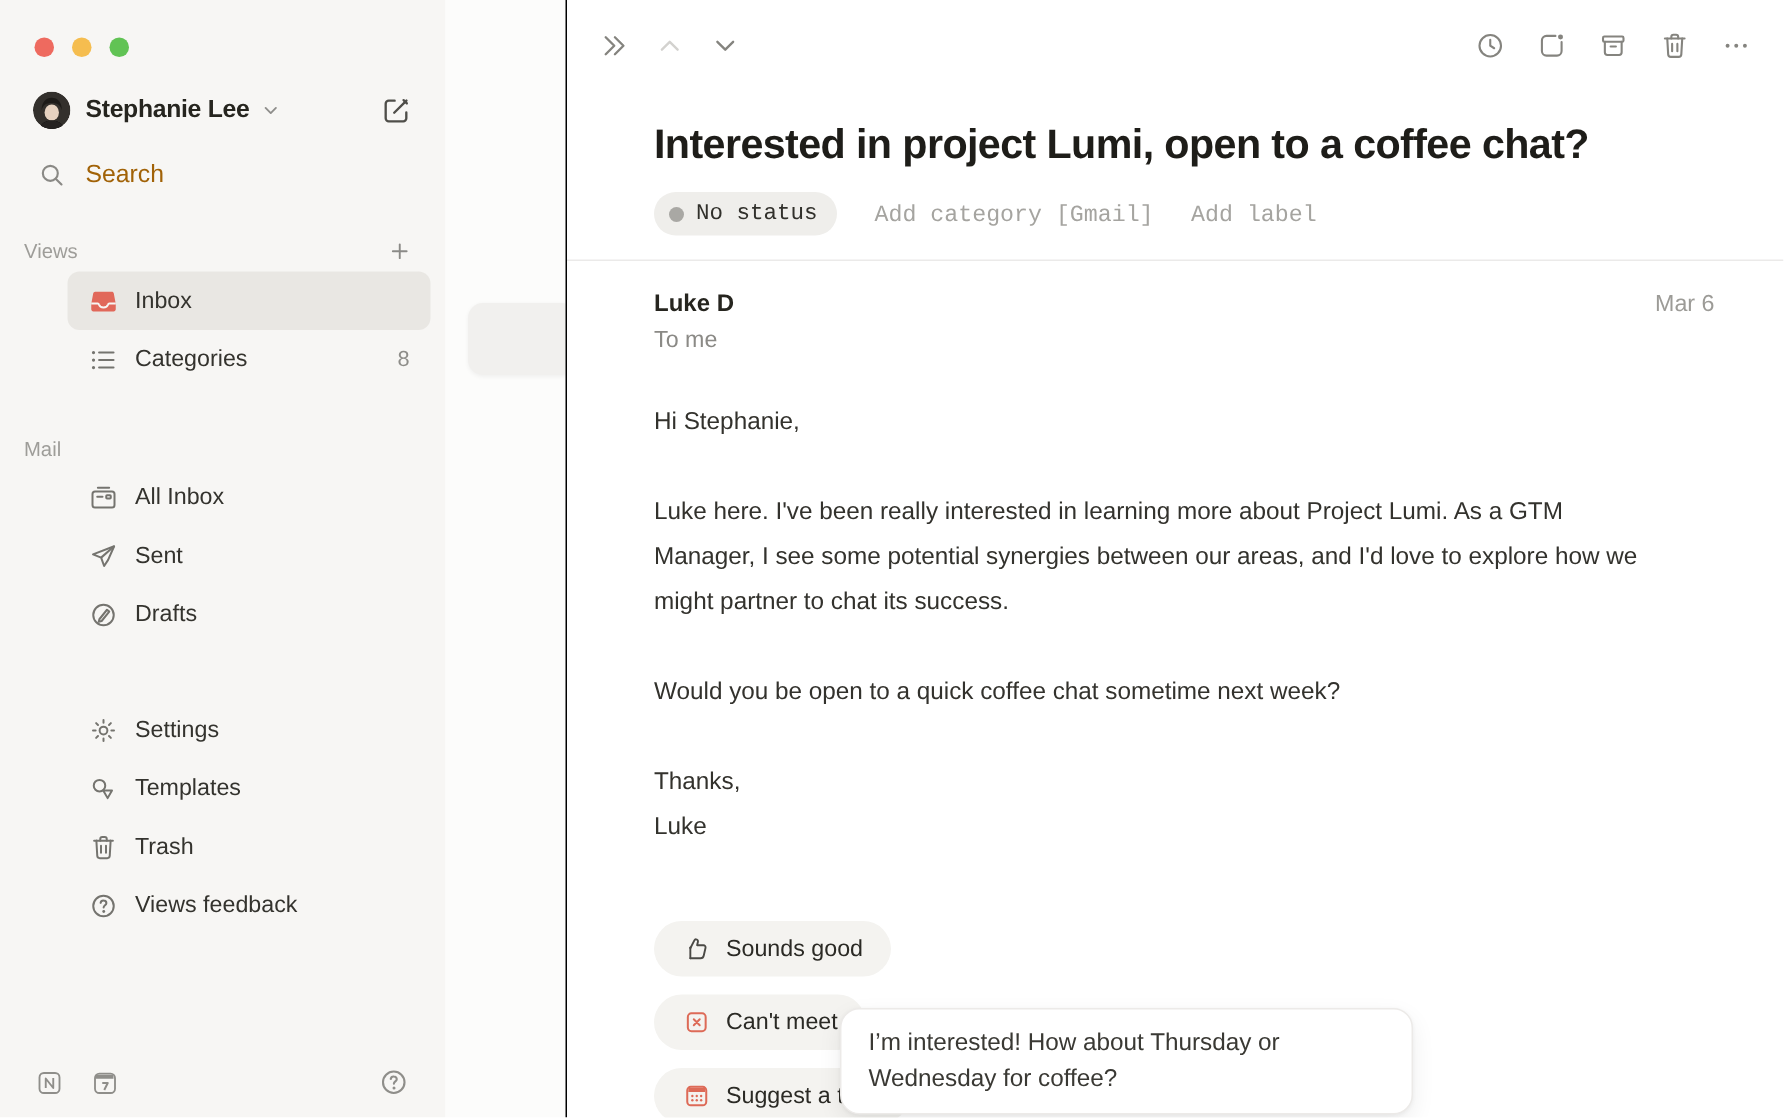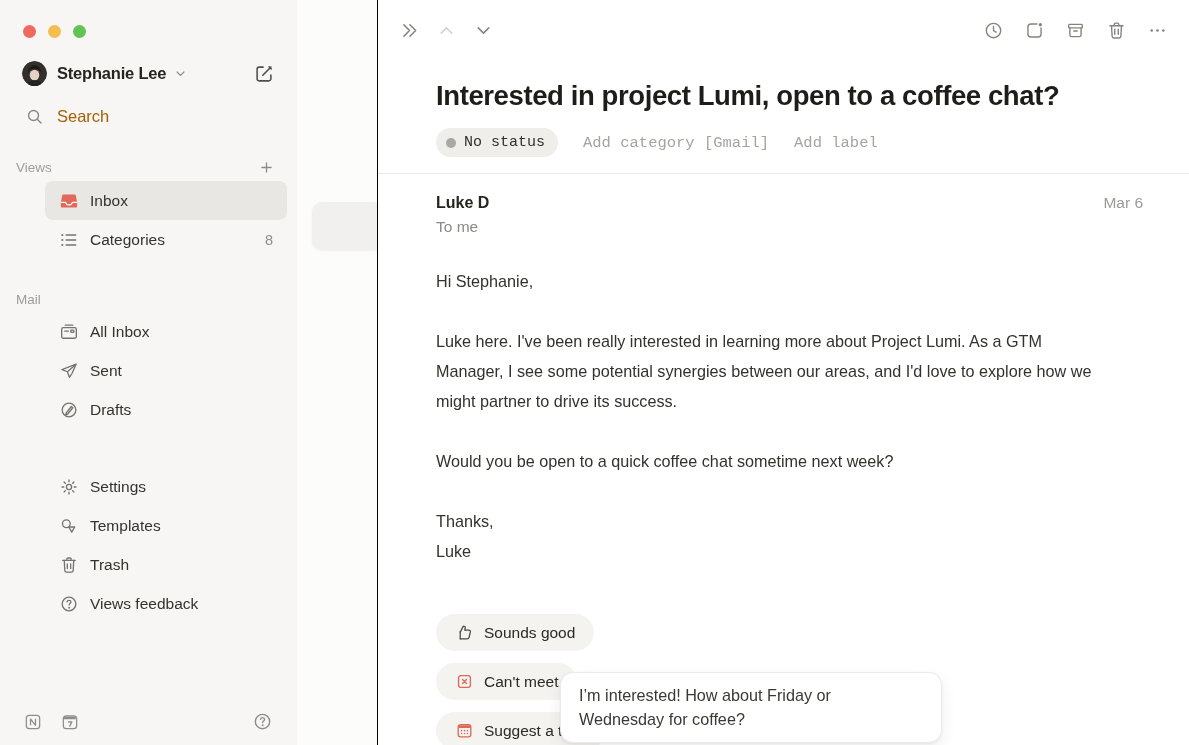--- a/index.html
+++ b/index.html
@@ -323,21 +323,21 @@
       <div class="to-me">To me</div>
     </div>
     <div class="date">Mar 6</div>
   </div>
 
   <div class="body-text">
     <div class="body-line">Hi Stephanie,</div>
     <div class="body-line"></div>
     <div class="body-line">Luke here. I've been really interested in learning more about Project Lumi. As a GTM</div>
     <div class="body-line">Manager, I see some potential synergies between our areas, and I'd love to explore how we</div>
-    <div class="body-line">might partner to drive its success.</div>
+    <div class="body-line">might partner to chat its success.</div>
     <div class="body-line"></div>
     <div class="body-line">Would you be open to a quick coffee chat sometime next week?</div>
     <div class="body-line"></div>
     <div class="body-line">Thanks,</div>
     <div class="body-line">Luke</div>
   </div>
 
   <div class="actions">
     <span class="action-pill">
       <span class="aicon thumb">
@@ -383,15 +383,15 @@
       <span class="arrow-btn">
         <svg viewBox="0 0 24 24" width="23" height="23" fill="none" stroke="currentColor" stroke-width="1.6" stroke-linecap="round" stroke-linejoin="round">
             <path d="m14 7 5.5 4.2L14 15.4v-2.5c-4.6-.2-7.6 1.3-9.5 4.6.2-5.9 3.7-8.2 9.5-8.1V7z"></path>
           </svg>
       </span>
     </span>
   </div>
 </div>
 
 <div class="tooltip">
-  <div>I’m interested! How about Friday or</div>
+  <div>I’m interested! How about Thursday or</div>
   <div>Wednesday for coffee?</div>
 </div>
 
 </body></html>

